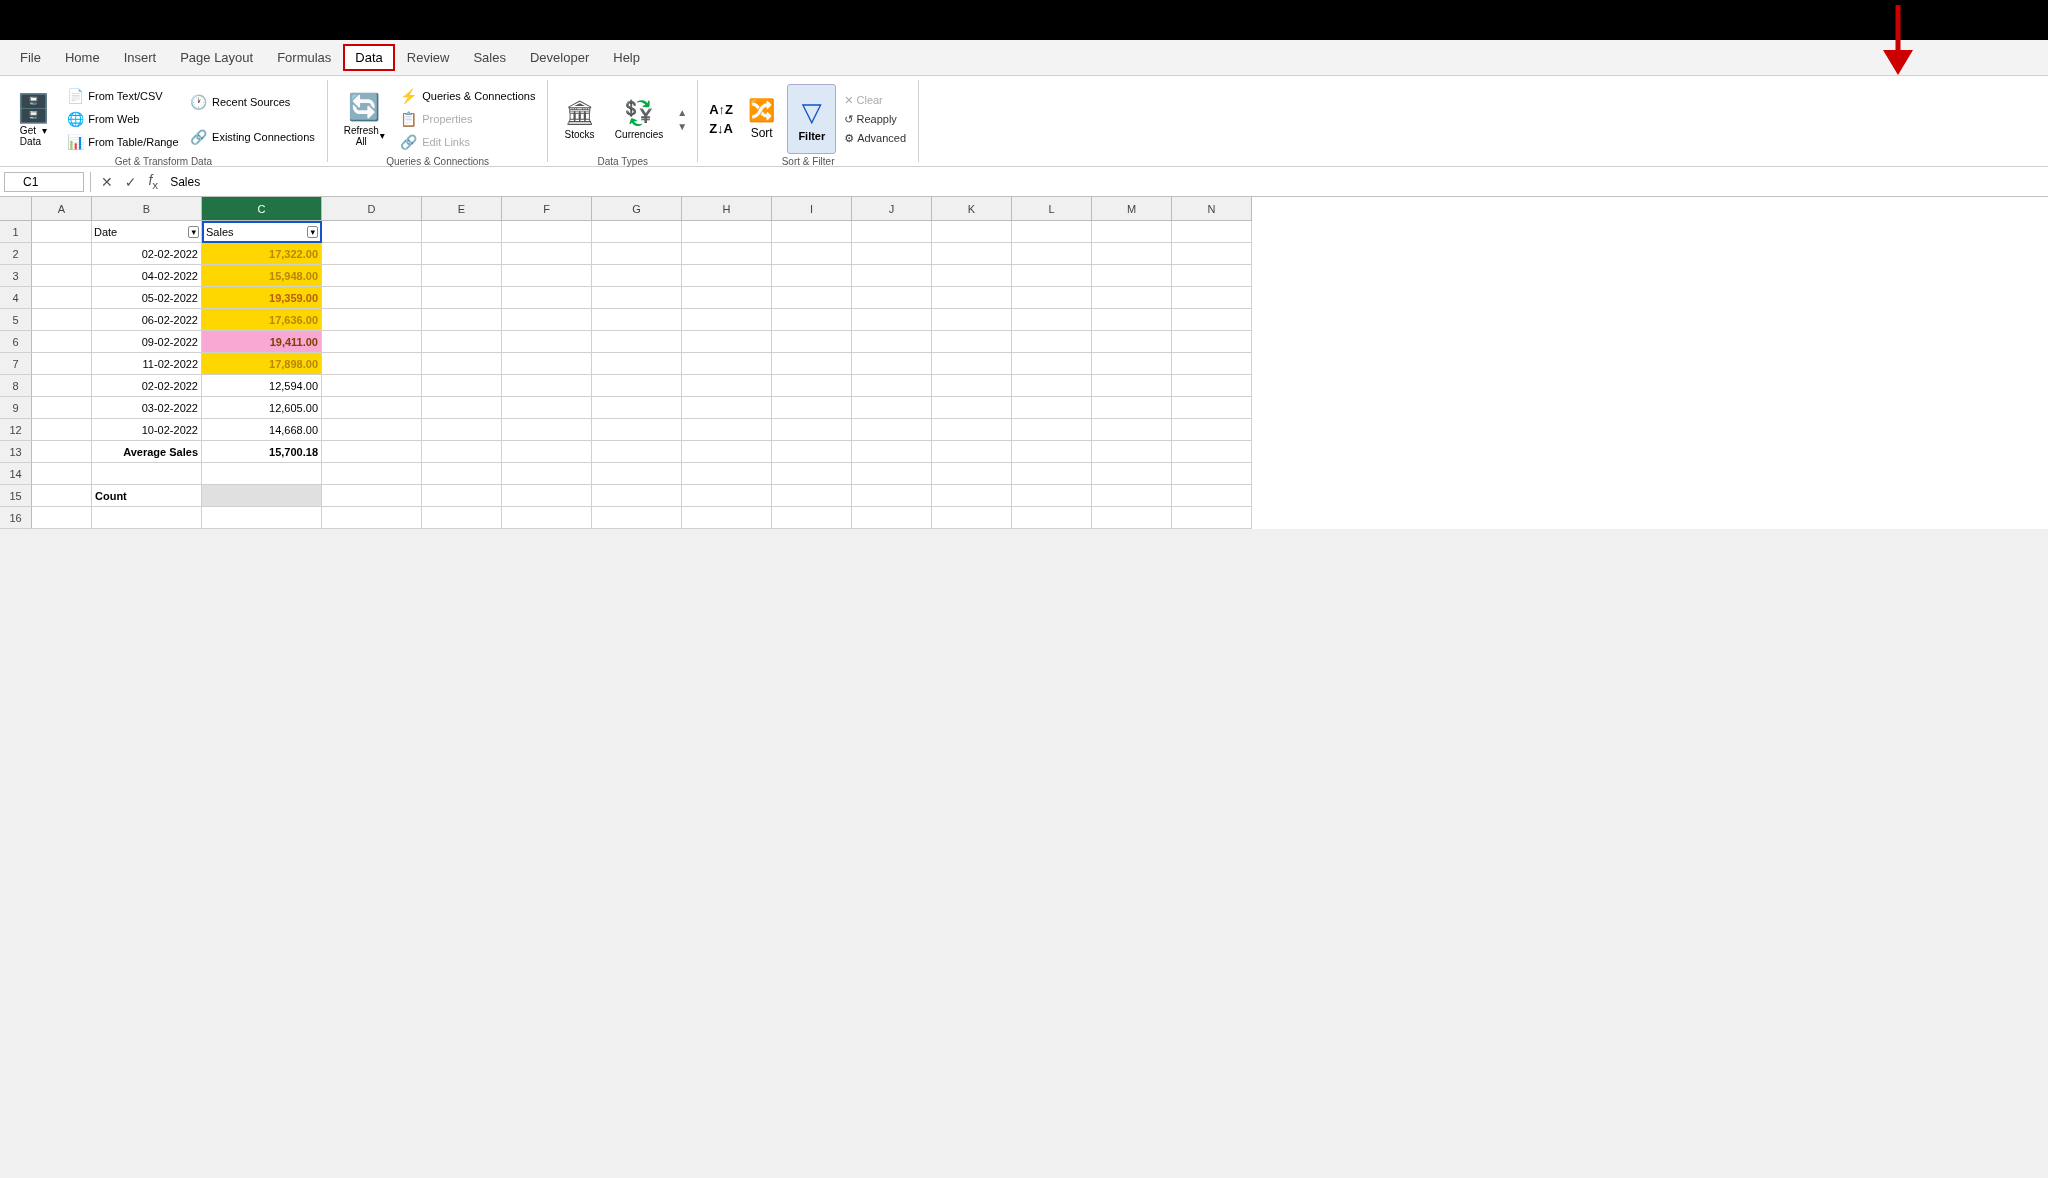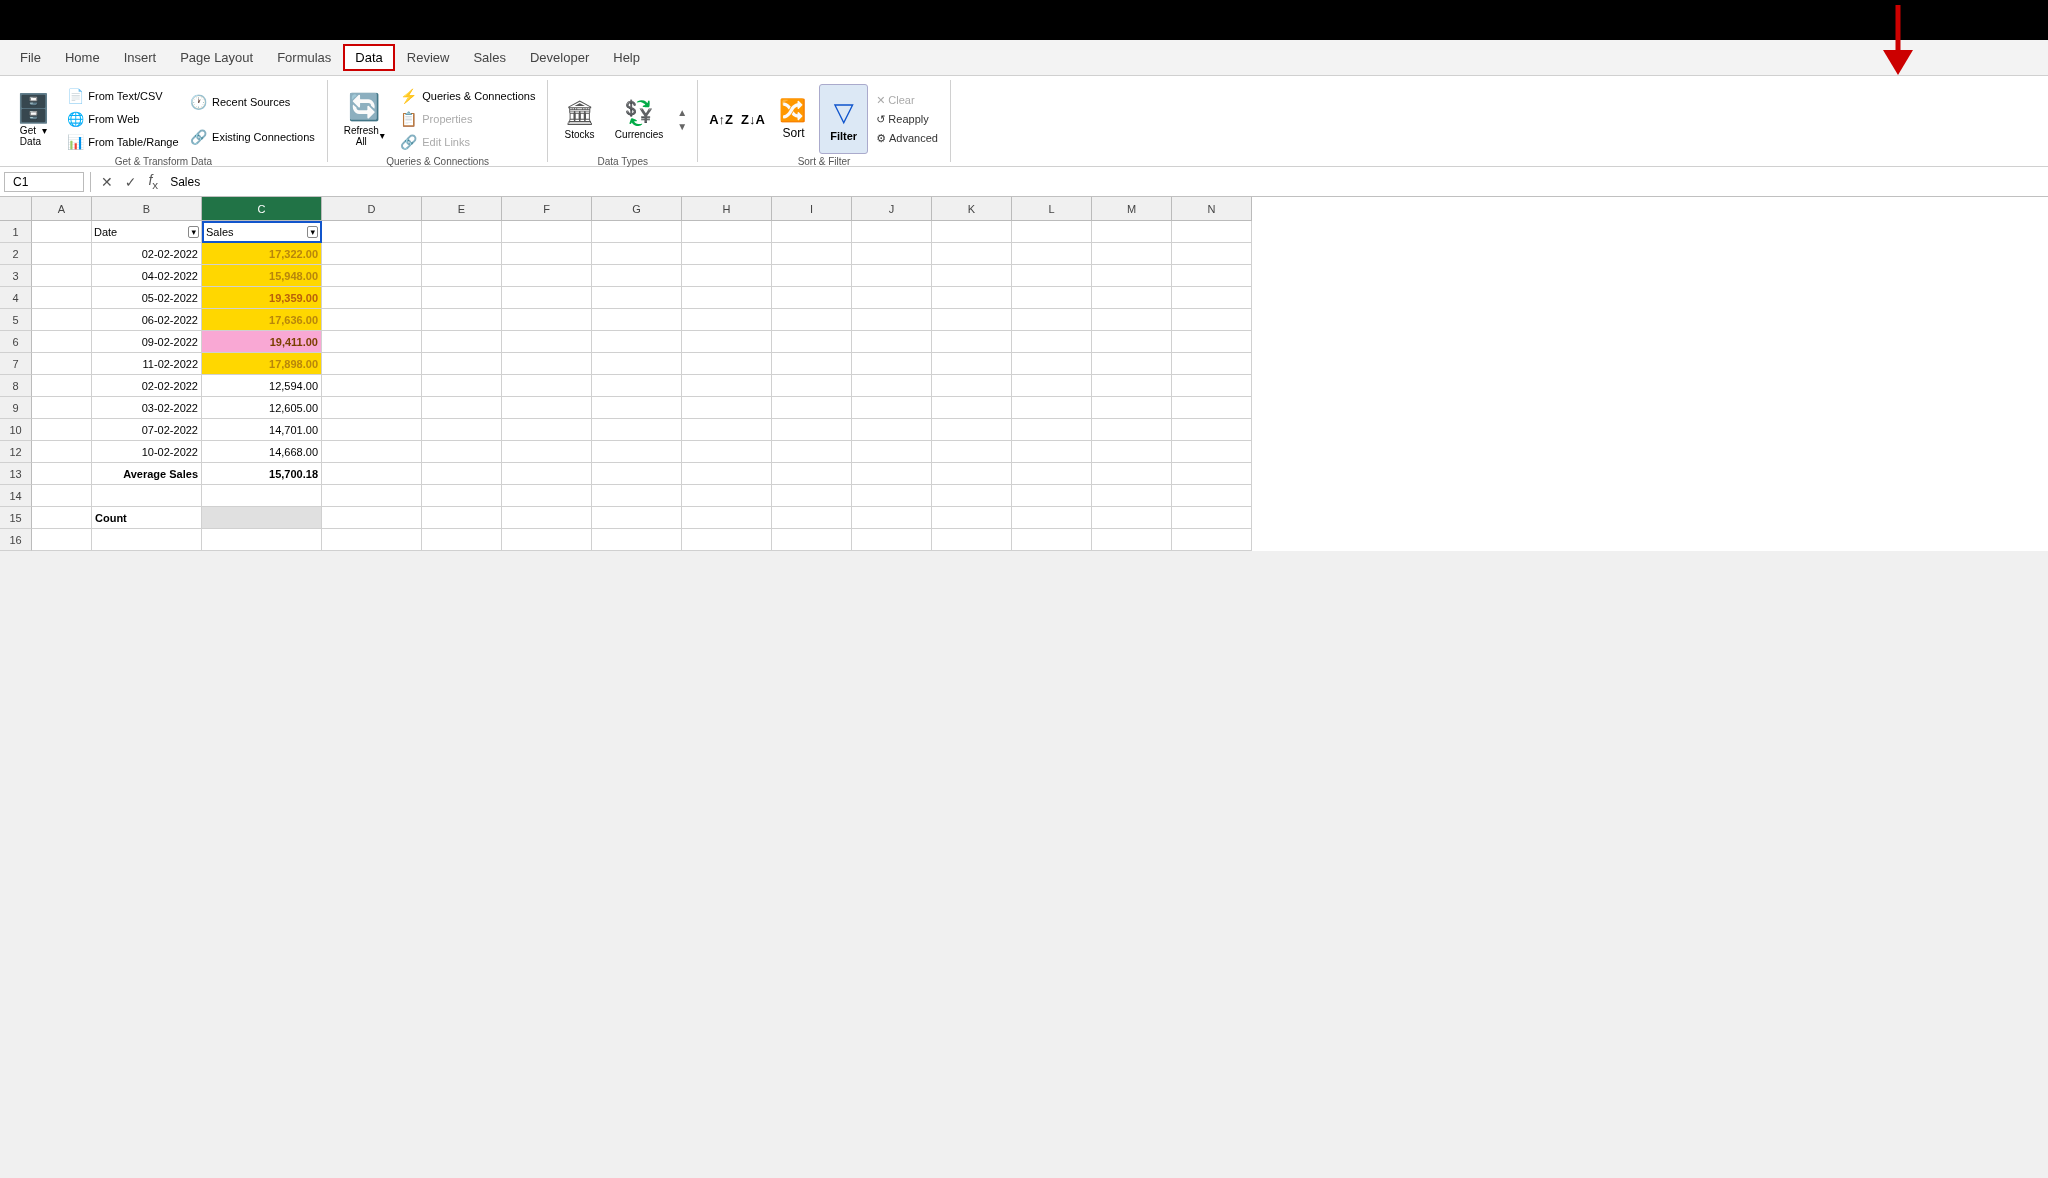--- a/index.html
+++ b/index.html
@@ -40,26 +40,26 @@
     .scroll-arrow { font-size: 10px; cursor: pointer; color: #666; padding: 1px 2px; }
     .sort-btn { display: flex; flex-direction: column; align-items: center; justify-content: center; padding: 4px 8px; cursor: pointer; border-radius: 3px; height: 70px; gap: 2px; }
     .filter-btn { display: flex; flex-direction: column; align-items: center; justify-content: center; padding: 4px 10px; cursor: pointer; border-radius: 3px; height: 70px; gap: 2px; background: #dce8f5; border: 1px solid #aac; }
     .filter-btn .icon { font-size: 26px; color: #1155cc; }
     .filter-btn .label { font-size: 11px; font-weight: 600; }
     .sf-small-col { display: flex; flex-direction: column; gap: 2px; justify-content: center; height: 70px; }
     .sf-small { display: flex; flex-direction: row; align-items: center; gap: 3px; padding: 2px 4px; cursor: pointer; border-radius: 2px; font-size: 11px; color: #aaa; }
     .sf-small.active { color: #333; }
 
     
-    .sort-az-col { display: flex; flex-direction: row; gap: 2px; height: 70px; justify-content: center; }
+    .sort-az-col { display: flex; flex-direction: column; gap: 2px; height: 70px; justify-content: center; }
     .sort-az-btn { display: flex; flex-direction: row; align-items: center; gap: 2px; padding: 1px 3px; cursor: pointer; font-size: 11px; border-radius: 2px; }
 
     
     .formula-bar { display: flex; align-items: center; background: #fff; border-bottom: 1px solid #c0c0c0; height: 30px; padding: 0 4px; gap: 4px; }
-    .cell-ref { width: 80px; border: 1px solid #bbb; padding: 2px 8px; font-size: 12px; background: #fff; }
+    .cell-ref { width: 80px; border: 1px solid #bbb; padding: 2px 18px; font-size: 12px; background: #fff; }
     .fb-sep { width: 1px; background: #bbb; height: 20px; margin: 0 2px; }
     .fb-icon { font-size: 14px; color: #555; cursor: pointer; padding: 2px 4px; }
     .formula-input { flex: 1; border: none; outline: none; font-size: 12px; padding: 2px 4px; }
 
     .col-header-row { display: flex; }
     .col-header { background: #f0f0f0; border-right: 1px solid #bbb; border-bottom: 1px solid #bbb; text-align: center; font-size: 11px; color: #444; display: flex; align-items: center; justify-content: center; cursor: pointer; height: 24px; font-weight: normal; }
     .col-header.selected { background: #217346; color: #fff; }
 
     .data-row { display: flex; }
     .cell { border-right: 1px solid #d0d0d0; border-bottom: 1px solid #d0d0d0; font-size: 11px; display: flex; align-items: center; overflow: hidden; white-space: nowrap; padding: 0 3px; background: #fff; height: 22px; }
@@ -431,37 +431,20 @@
     <div class="cell w-90"></div>
     <div class="cell w-90"></div>
     <div class="cell w-80"></div>
     <div class="cell w-80"></div>
     <div class="cell w-80"></div>
     <div class="cell w-80"></div>
     <div class="cell w-80"></div>
     <div class="cell w-80"></div>
   </div>
 
-  <div class="data-row">
-    <div class="cell row-num w-32">10</div>
-    <div class="cell w-60"></div>
-    <div class="cell w-110 right-align">07-02-2022</div>
-    <div class="cell w-120 right-align">14,701.00</div>
-    <div class="cell w-100"></div>
-    <div class="cell w-80"></div>
-    <div class="cell w-90"></div>
-    <div class="cell w-90"></div>
-    <div class="cell w-90"></div>
-    <div class="cell w-80"></div>
-    <div class="cell w-80"></div>
-    <div class="cell w-80"></div>
-    <div class="cell w-80"></div>
-    <div class="cell w-80"></div>
-    <div class="cell w-80"></div>
-  </div>
 
 
   <div class="data-row">
     <div class="cell row-num w-32">12</div>
     <div class="cell w-60"></div>
     <div class="cell w-110 right-align">10-02-2022</div>
     <div class="cell w-120 right-align">14,668.00</div>
     <div class="cell w-100"></div>
     <div class="cell w-80"></div>
     <div class="cell w-90"></div>

